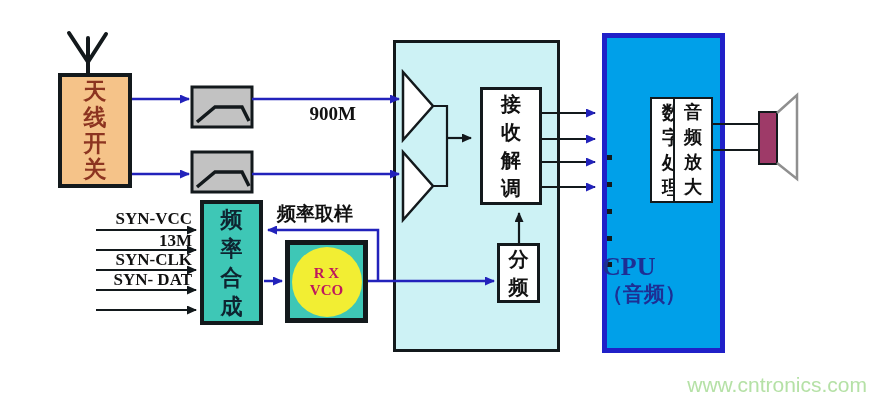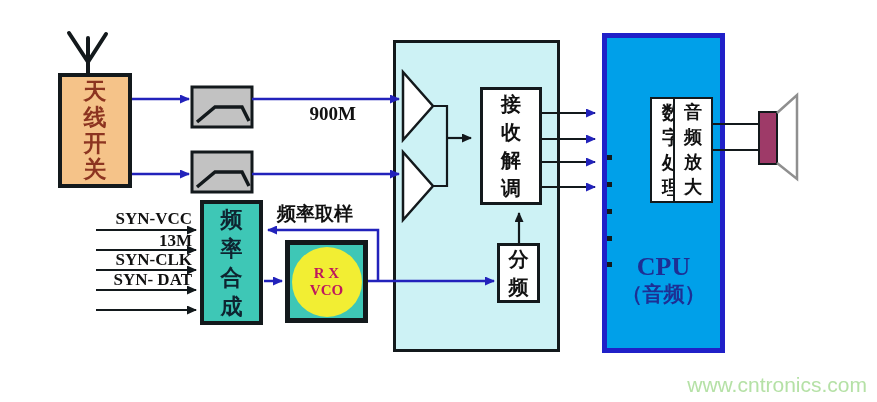--- a/index.html
+++ b/index.html
@@ -36,21 +36,21 @@
            display:flex;align-items:center;justify-content:center;}
   .vco-circle{width:70px;height:70px;border-radius:50%;background:#f2ee33;display:flex;flex-direction:column;
            align-items:center;justify-content:center;font-weight:bold;color:#be185d;font-size:15px;line-height:17px;}
 
   
   .lbl{font-weight:bold;color:#111;white-space:nowrap;}
   .band900{left:276px;top:103px;width:80px;text-align:right;font-size:19px;}
   .band1800{left:281px;top:161px;width:90px;text-align:center;font-size:23px;}
   .fsample{left:263px;top:201px;width:104px;text-align:center;font-size:19px;}
   .synlbl{left:58px;width:134px;text-align:right;font-size:17px;}
-  .cpu-label{left:602px;top:253px;width:123px;text-align:center;color:#1d2f94;font-weight:bold;}
+  .cpu-label{left:602px;top:253px;width:123px;text-align:left;color:#1d2f94;font-weight:bold;}
   .cpu-l1{font-size:26px;line-height:28px;}
   .cpu-l2{font-size:21px;line-height:26px;}
   .watermark{right:10px;bottom:5px;font-size:21px;color:#b5e1a6;
              font-family:"Liberation Sans","DejaVu Sans",sans-serif;font-weight:normal;}
 </style>
 </head>
 <body>
 
 <div id="stage">
 

